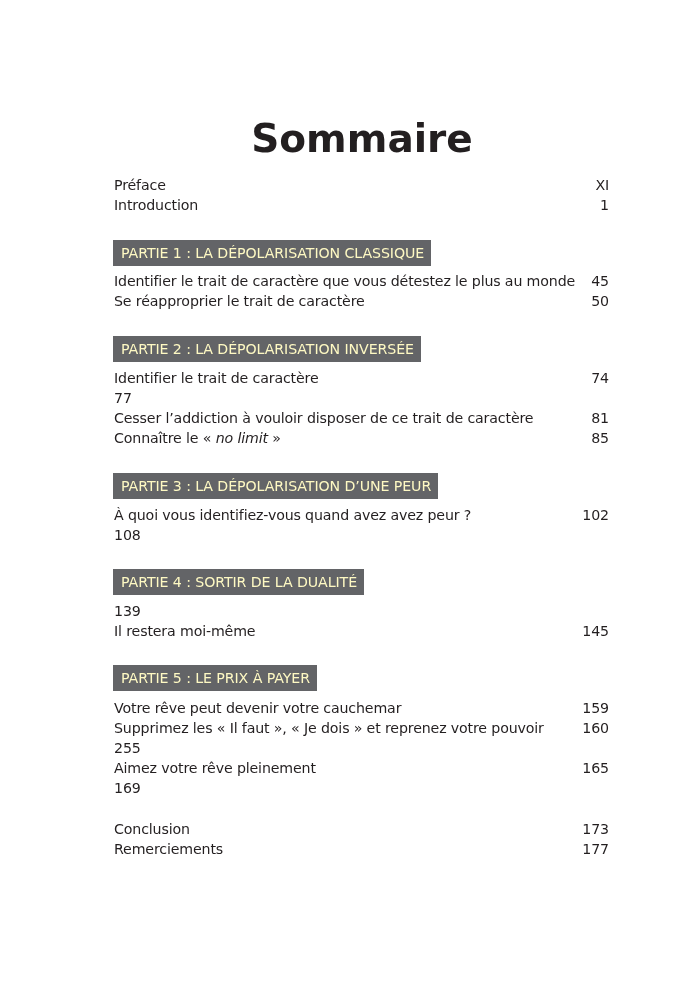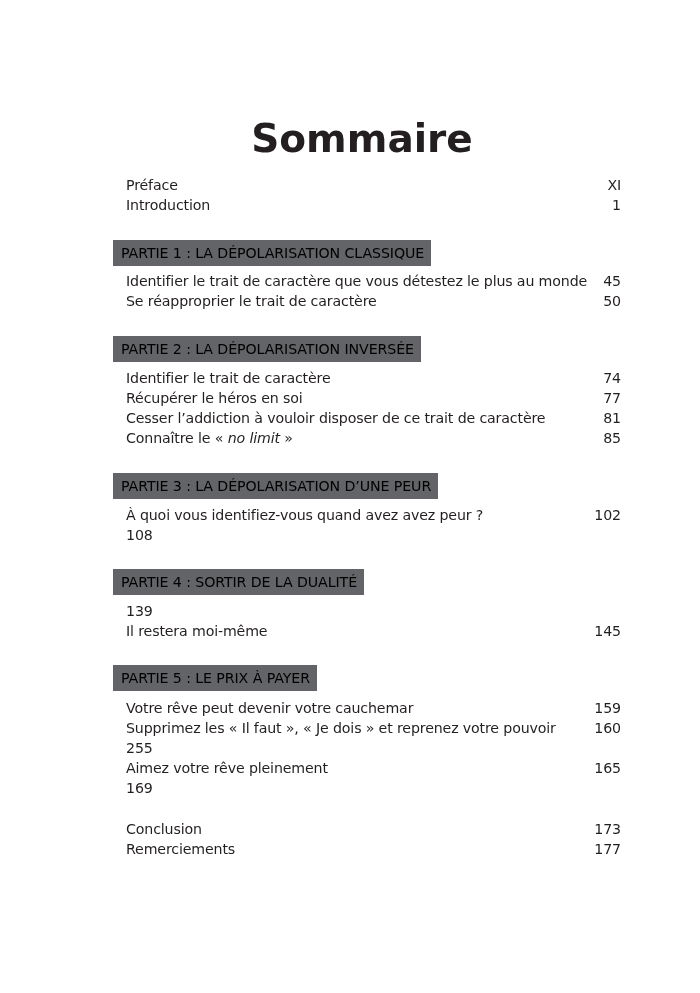--- a/index.html
+++ b/index.html
@@ -29,21 +29,21 @@
       line-height: 50px;
     }
     .toc {
       position: absolute;
       left: 114px;
       width: 495px;
       top: 0;
     }
     .row {
       position: absolute;
-      left: 12px;
+      left: 0;
       width: 495px;
       height: 20px;
       display: flex;
       justify-content: space-between;
       align-items: flex-end;
       font-size: 14.2px;
       line-height: 20px;
       color: #231f20;
       white-space: nowrap;
       letter-spacing: -0.15px;
@@ -51,21 +51,21 @@
     .row .label em {
     }
     .row .page {
       text-align: right;
     }
     .part-header {
       position: absolute;
       left: -1px;
       height: 26px;
       background: #636467;
-      color: #000000;
+      color: #fef9c3;
       font-size: 14.2px;
       line-height: 26px;
       padding: 0 7px 0 8px;
       white-space: nowrap;
       letter-spacing: -0.1px;
       box-sizing: border-box;
     }
   </style>
 </head>
 <body>
@@ -92,21 +92,20 @@
     <span class="label">Se réapproprier le trait de caractère</span>
     <span class="page">50</span>
   </div>
 
   <div class="part-header" style="top:336px">PARTIE 2 : LA DÉPOLARISATION INVERSÉE</div>
   <div class="row" style="top:368px">
     <span class="label">Identifier le trait de caractère</span>
     <span class="page">74</span>
   </div>
   <div class="row" style="top:388px">
-    <span class="label">Récupérer le héros en soi</span>
     <span class="page">77</span>
   </div>
   <div class="row" style="top:408px">
     <span class="label">Cesser l’addiction à vouloir disposer de ce trait de caractère</span>
     <span class="page">81</span>
   </div>
   <div class="row" style="top:428px">
     <span class="label"><span>Connaître le « </span><em>no limit</em><span> »</span></span>
     <span class="page">85</span>
   </div>

